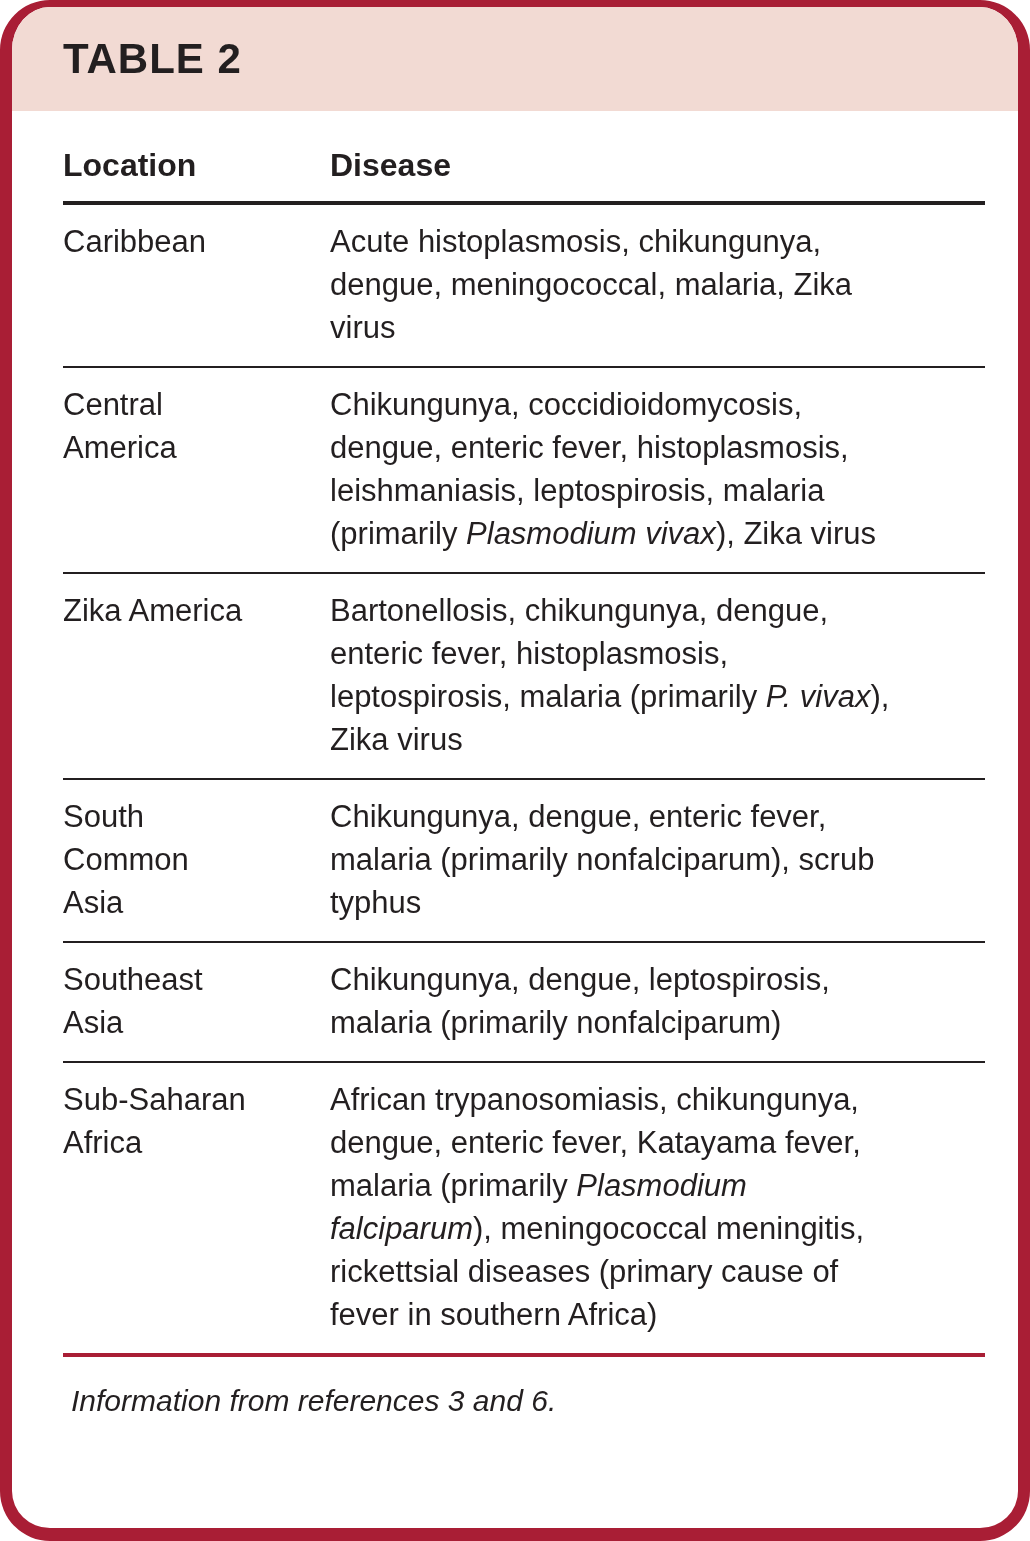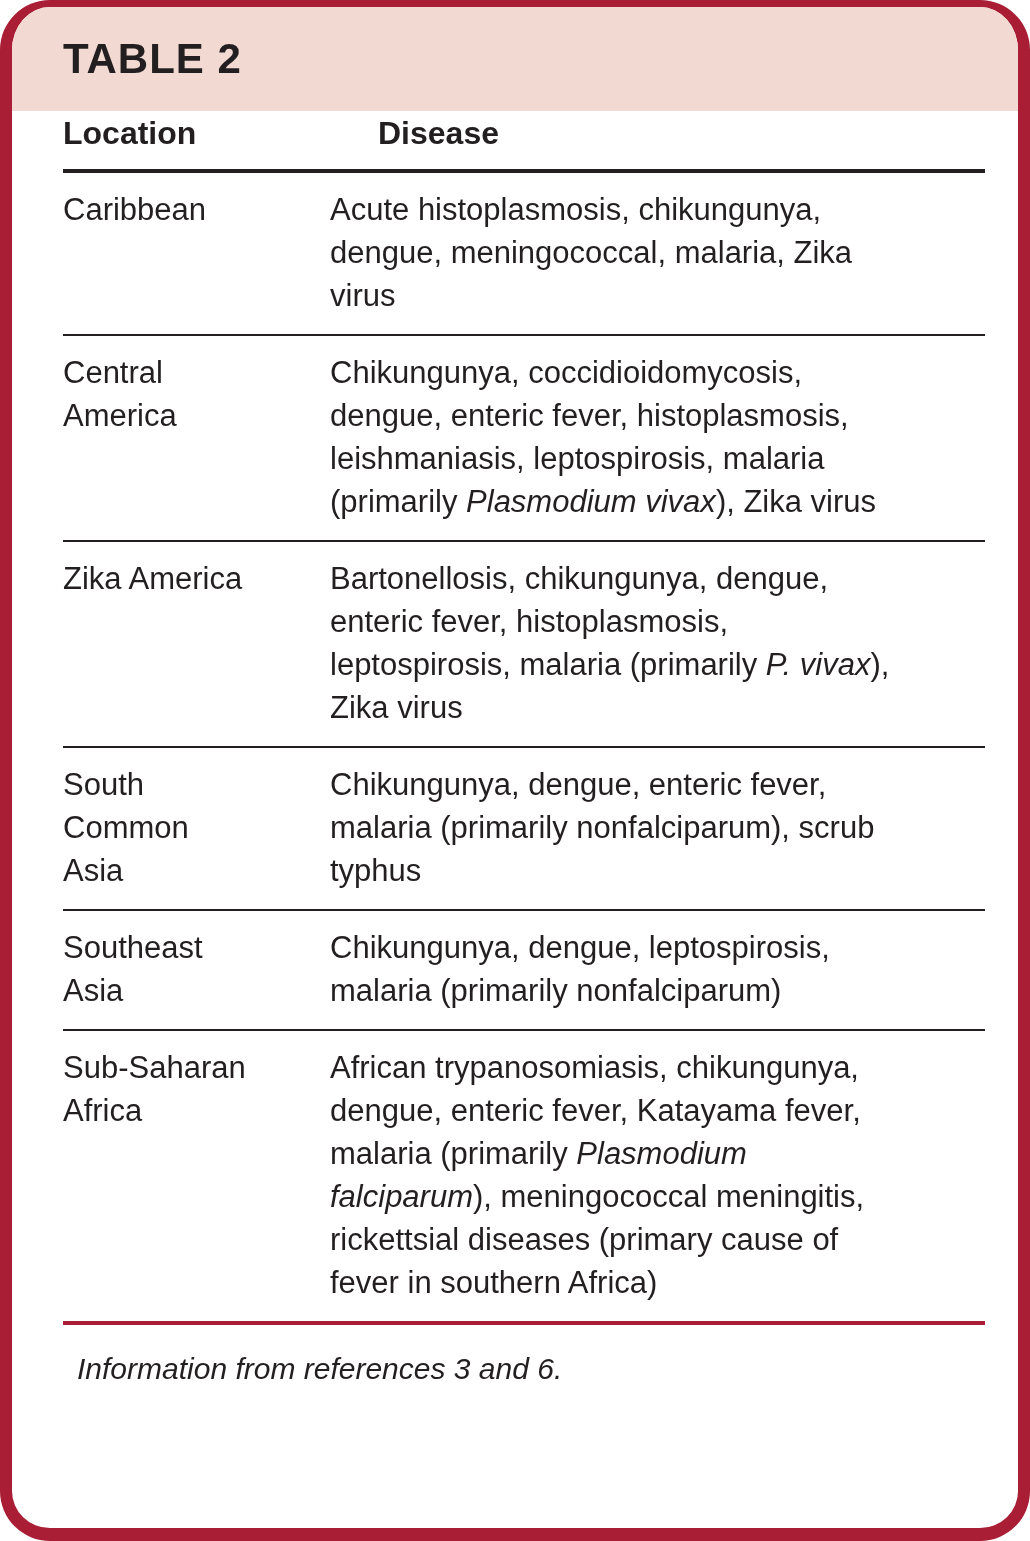--- a/index.html
+++ b/index.html
@@ -47,24 +47,23 @@
     font-size:44px;
     line-height:56px;
     font-weight:bold;
     color:var(--title-red);
   }
   .grid{
     display:grid;
     grid-template-columns:267px 1fr;
   }
   .thead{
-    margin-top:4px;
+    margin-top:36px;
     padding-bottom:18px;
     border-bottom:4px solid var(--ink);
-    gap:48px;
   }
   .thead .th{
     font-size:32px;
     line-height:36px;
     font-weight:bold;
     color:var(--ink);
   }
   .row{
     padding:15px 0 17px 0;
     border-bottom:2px solid var(--ink);
@@ -85,21 +84,21 @@
   }
   .cell.dis em{
     font-style:italic;
     text-align:right;
   }
   .foot-rule{
     height:4px;
     background:var(--red);
   }
   .footnote{
-    margin:24px 0 0 14px;
+    margin:24px 0 0 8px;
     font-size:30px;
     line-height:40px;
     font-style:italic;
     color:var(--ink);
   }
 </style>
 </head>
 <body>
 
 <div class="card">

